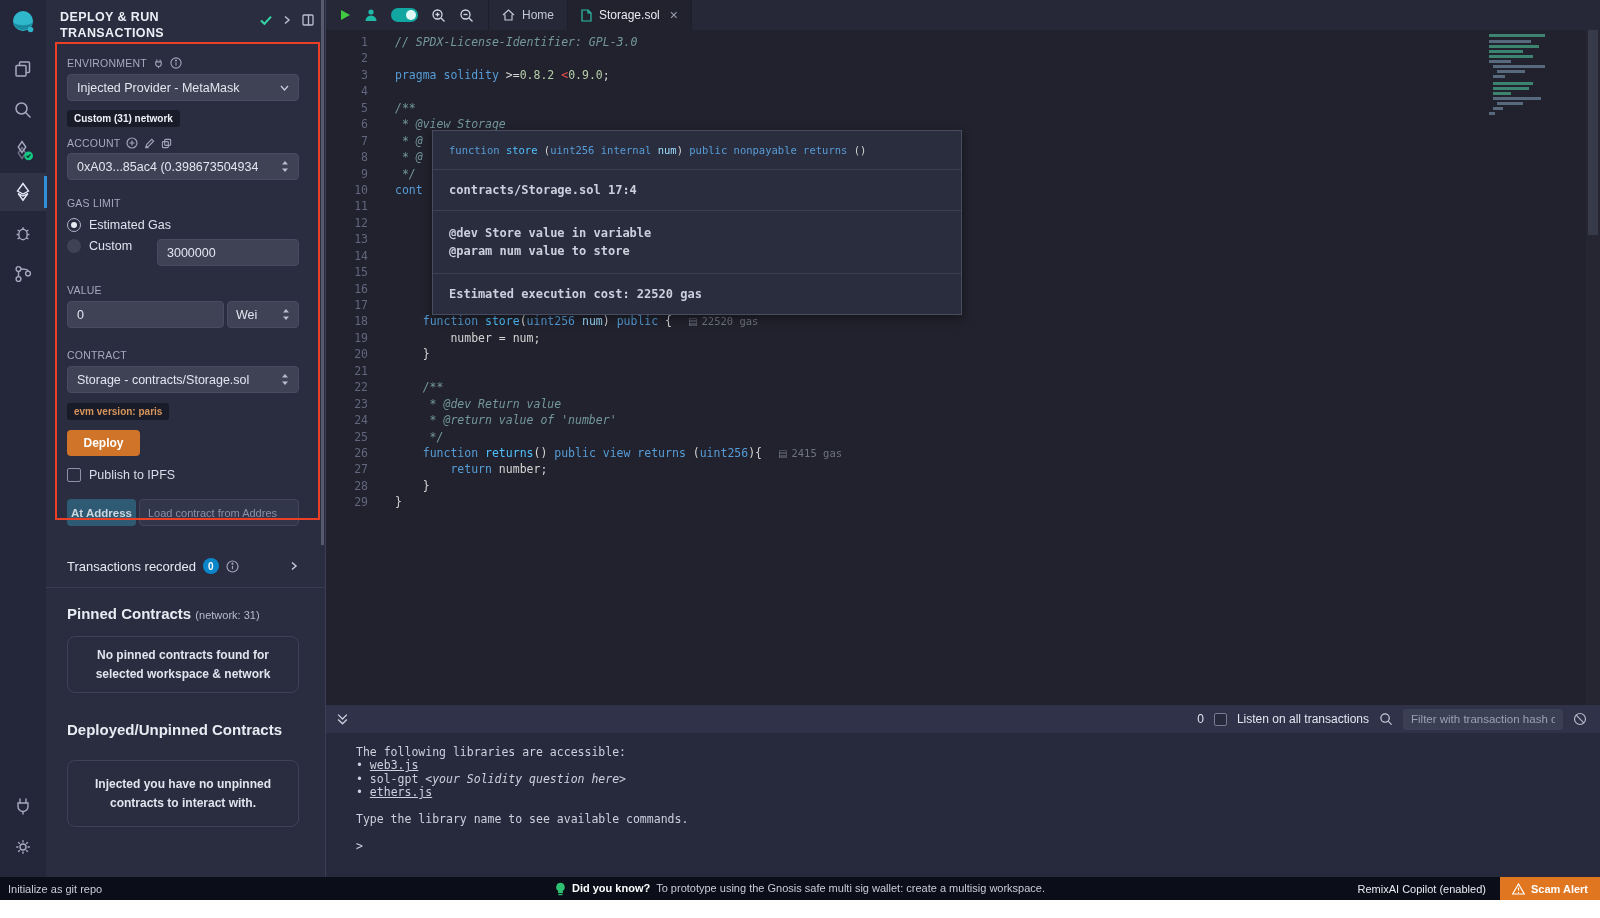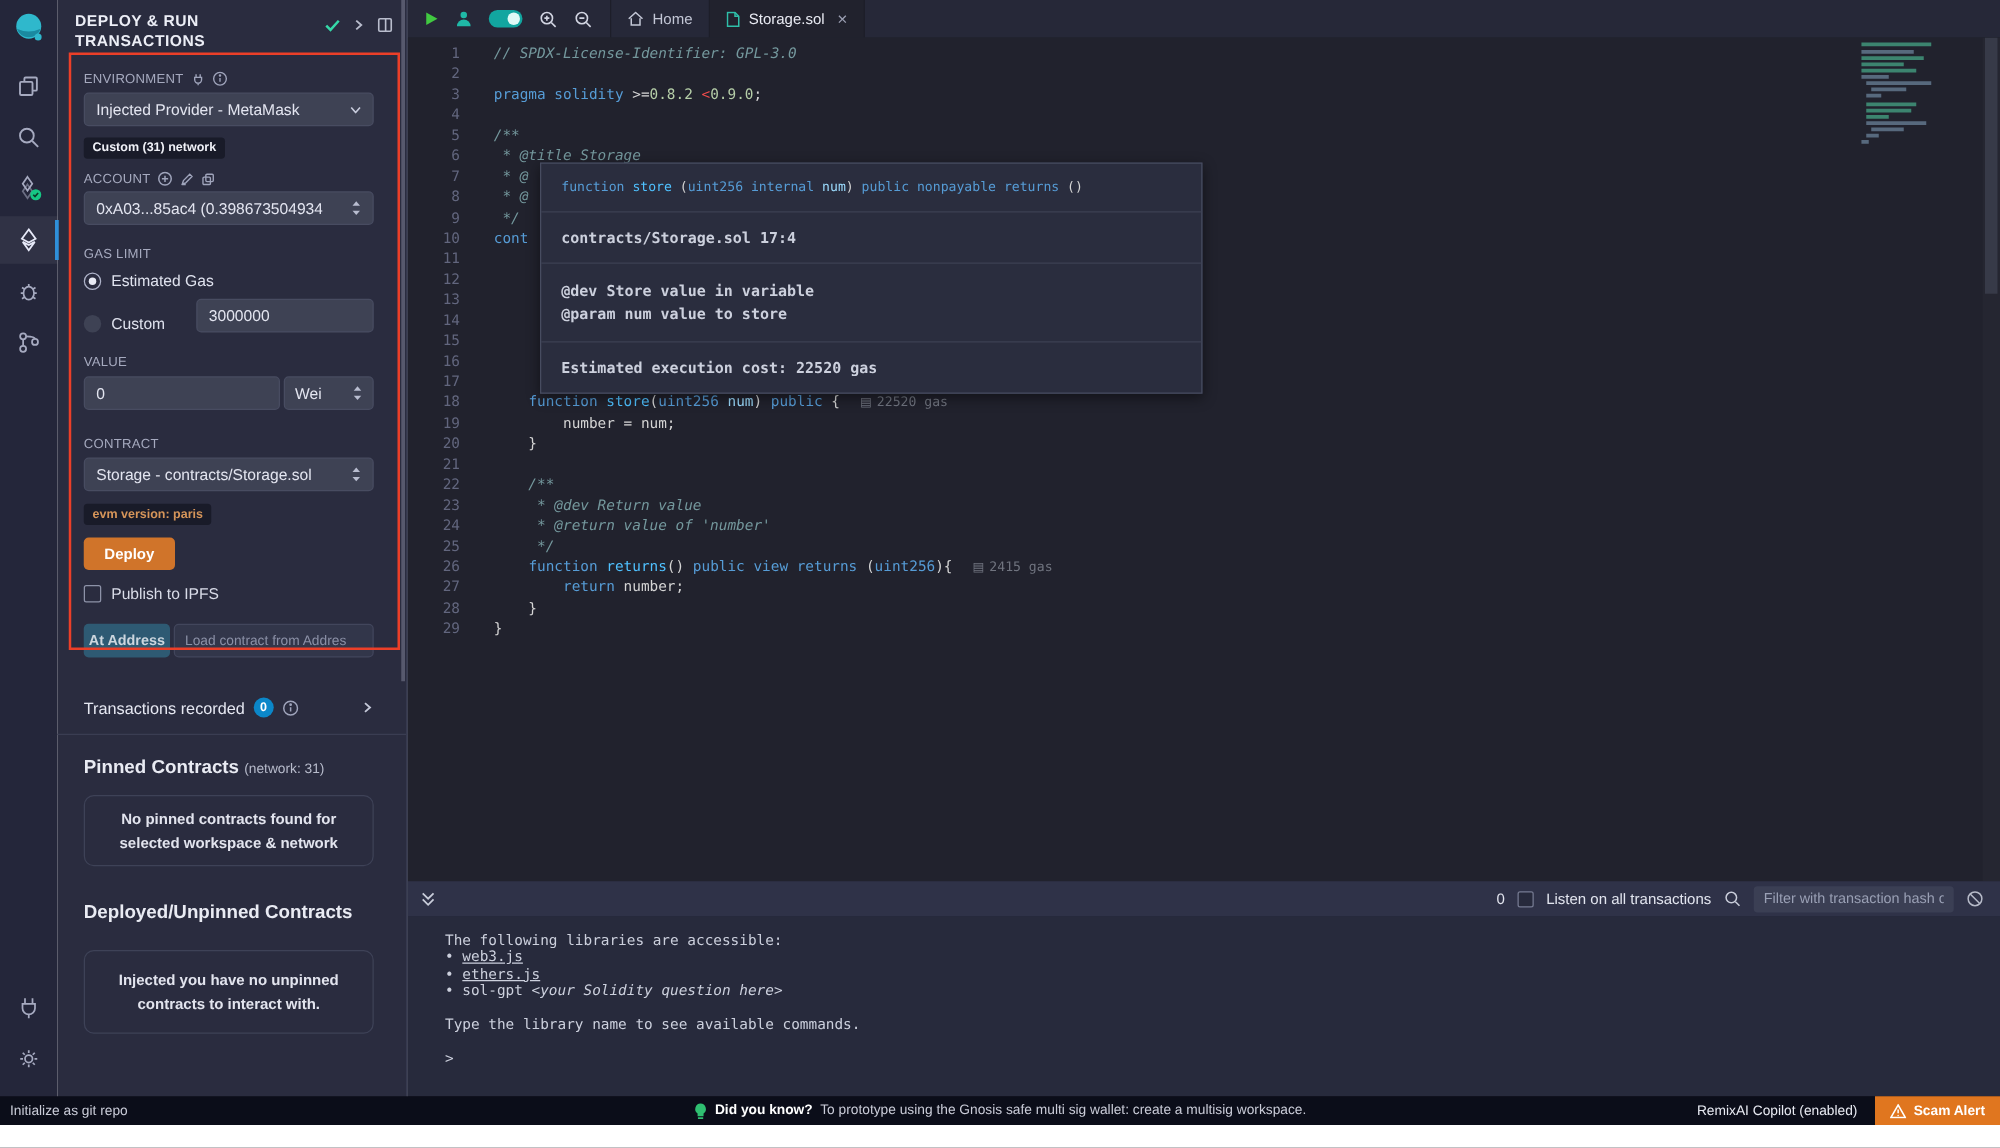--- a/index.html
+++ b/index.html
@@ -28,21 +28,21 @@
   .lbl{font-size:10.5px;color:#a6aabf;letter-spacing:.2px}
   .select{height:27px;background:#3e4254;border:1px solid #484c61;border-radius:4px;display:flex;align-items:center;padding:0 9px;color:#e3e5f0;font-size:12.5px;margin-top:5px;justify-content:space-between;cursor:pointer}
   .select .sel-txt{white-space:nowrap;overflow:hidden}
   .net-badge{display:inline-block;background:#191b29;color:#f0f1f7;font-size:10px;font-weight:bold;border-radius:3px;padding:3px 7px;margin-top:9px}
   .evm-badge{display:inline-block;background:#191b29;color:#d6955a;font-size:10px;font-weight:bold;border-radius:3px;padding:3px 7px;margin-top:10px}
   .radio-row{display:flex;align-items:center;gap:8px;margin-top:9px;font-size:12.5px;color:#dfe2ee}
   .radio{width:14px;height:14px;border-radius:50%;background:#3e4254;position:relative;flex:none;cursor:pointer}
   .radio.checked{background:#2a2c3f;border:1px solid #aeb3c9}
   .radio.checked::after{content:"";position:absolute;inset:3px;border-radius:50%;background:#e8eaf4}
   input.txt{height:27px;background:#3e4254;border:1px solid #484c61;border-radius:4px;color:#e3e5f0;font-size:12.5px;padding:0 9px;outline:none;font-family:inherit}
-  .gas-row{display:flex;align-items:flex-end;margin-top:7px}
+  .gas-row{display:flex;align-items:flex-start;margin-top:7px}
   .gas-row input{width:142px;margin-left:auto}
   .value-row{display:flex;gap:3px;margin-top:5px}
   .value-row input{width:157px}
   .wei-box{flex:1;height:27px;background:#3e4254;border:1px solid #484c61;border-radius:4px;display:flex;align-items:center;justify-content:space-between;padding:0 8px;font-size:12.5px;color:#e3e5f0;cursor:pointer}
   .deploy-btn{margin-top:10px;width:73px;height:26px;background:#d0742a;border:none;border-radius:4px;color:#fff;font-size:12px;font-weight:bold;font-family:Liberation Sans, sans-serif;cursor:pointer;display:block}
   .chk-row{display:flex;align-items:center;gap:8px;margin-top:12px;font-size:12.5px;color:#d9dce8}
   .chk{width:14px;height:14px;border:1px solid #8d92a8;border-radius:2px;background:transparent;flex:none;cursor:pointer}
   .ataddr-row{display:flex;gap:3px;margin-top:17px}
   .ataddr-btn{width:93px;height:27px;border:none;border-radius:4px;background:rgba(49,115,143,.65);color:#ccd6de;font-weight:bold;font-size:11.5px;font-family:inherit;cursor:pointer}
   .ataddr-row input{flex:1;height:27px;background:#32364a;border:1px solid #42465c;border-radius:4px;font-size:11px;color:#dfe2ee;padding:0 8px;outline:none;font-family:inherit}
@@ -441,21 +441,21 @@
           <div class="ln">27</div>
           <div class="ln">28</div>
           <div class="ln">29</div>
         </div>
       <div class="code" id="code">
           <div class="cl"><span class="tok-c">// SPDX-License-Identifier: GPL-3.0</span></div>
           <div class="cl">&nbsp;</div>
           <div class="cl"><span class="tok-k">pragma solidity </span><span class="tok-p">&gt;=</span><span class="tok-n">0.8.2</span><span class="tok-p"> </span><span class="tok-r">&lt;</span><span class="tok-n">0.9.0</span><span class="tok-p">;</span></div>
           <div class="cl">&nbsp;</div>
           <div class="cl"><span class="tok-c">/**</span></div>
-          <div class="cl"><span class="tok-c"> * @title Storage</span></div>
+          <div class="cl"><span class="tok-c"> * @view Storage</span></div>
           <div class="cl"><span class="tok-c"> * @</span></div>
           <div class="cl"><span class="tok-c"> * @</span></div>
           <div class="cl"><span class="tok-c"> */</span></div>
           <div class="cl"><span class="tok-k">cont</span></div>
           <div class="cl">&nbsp;</div>
           <div class="cl">&nbsp;</div>
           <div class="cl">&nbsp;</div>
           <div class="cl">&nbsp;</div>
           <div class="cl">&nbsp;</div>
           <div class="cl">&nbsp;</div>
@@ -531,22 +531,22 @@
             <circle cx="7" cy="7" r="5.5"></circle>
               <path d="M3.2 3.2 L10.8 10.8"></path>
           </svg>
         </span>
       </div>
     </div>
 
     <div class="terminal" id="terminal-body">
         <div class="tl"><span class="tp-t">The following libraries are accessible:</span></div>
         <div class="tl"><span class="tp-t">• </span><span class="tp-lnk">web3.js</span></div>
+        <div class="tl"><span class="tp-t">• sol-gpt </span><span class="tp-it">&lt;your Solidity question here&gt;</span></div>
         <div class="tl"><span class="tp-t">• </span><span class="tp-lnk">ethers.js</span></div>
-        <div class="tl"><span class="tp-t">• sol-gpt </span><span class="tp-it">&lt;your Solidity question here&gt;</span></div>
         <div class="tl">&nbsp;</div>
         <div class="tl"><span class="tp-t">Type the library name to see available commands.</span></div>
         <div class="tl">&nbsp;</div>
         <div class="tl"><span class="tp-t">&gt;</span></div>
       </div>
   </main>
 
   <footer class="statusbar">
     <span class="sb-left">Initialize as git repo</span>
     <div class="sb-center">

